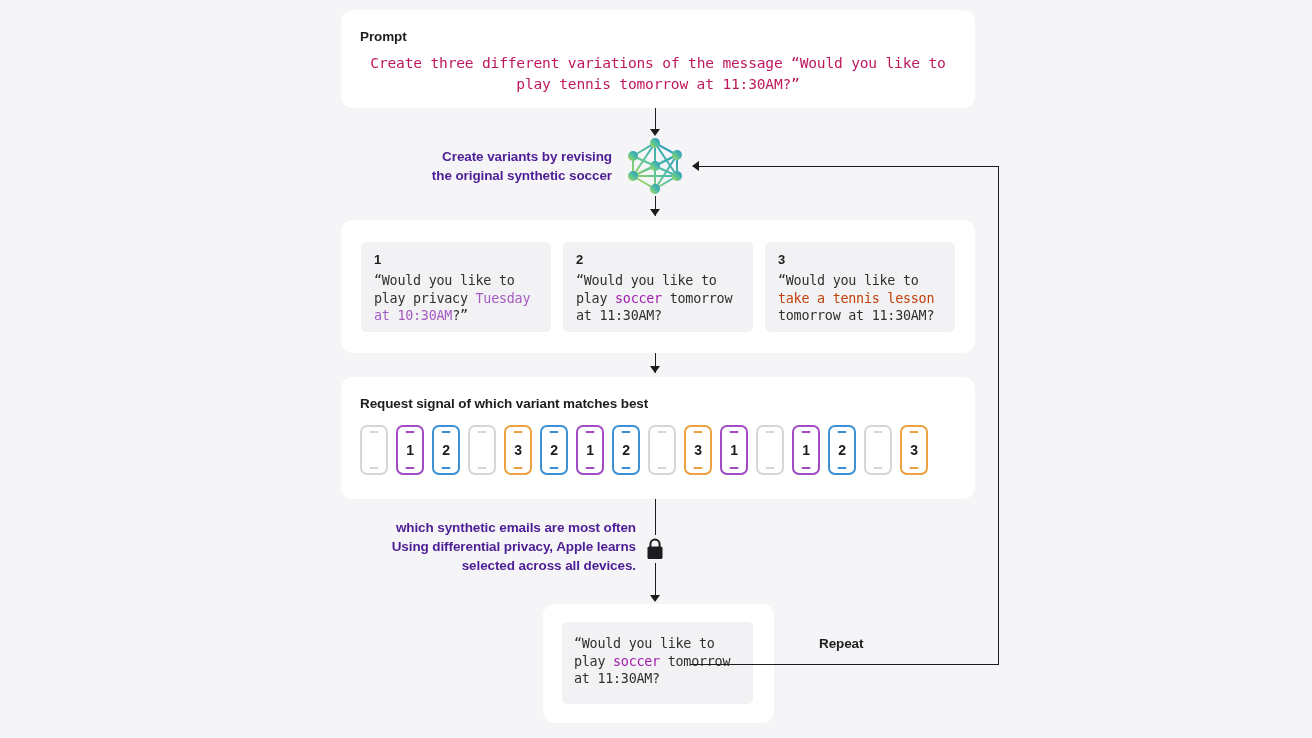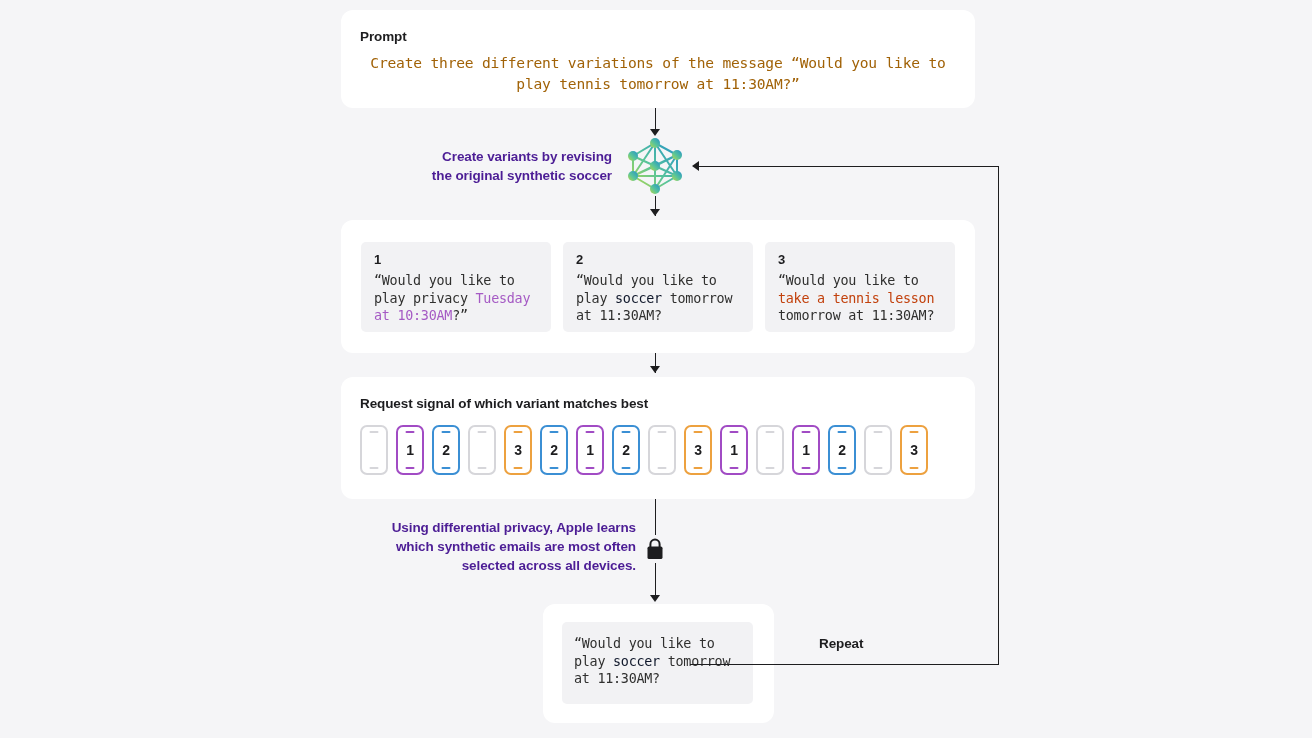--- a/index.html
+++ b/index.html
@@ -51,21 +51,21 @@
   .mono {
     font-family: "DejaVu Sans Mono", "Liberation Mono", monospace;
   }
   #prompt-text {
     position: absolute;
     left: 19px;
     top: 42px;
     width: 596px;
     font-size: 14.6px;
     line-height: 21px;
-    color: #a16207;
+    color: #be185d;
     letter-spacing: -0.2px;
     white-space: pre-wrap;
   }
 
   
   .vline {
     position: absolute;
     width: 1px;
     background: #1d1d1f;
   }
@@ -135,21 +135,21 @@
     position: absolute;
     left: 13px;
     top: 30px;
     width: 172px;
     font-size: 13.4px;
     line-height: 17.5px;
     color: #30302f;
     letter-spacing: -0.25px;
   }
   .hl-purple { color: #a55ac4; }
-  .hl-blue   { color: #0f172a; }
+  .hl-blue   { color: #a21caf; }
   .hl-orange { color: #c2410c; }
 
   
   #signal-panel {
     left: 341px;
     top: 377px;
     width: 634px;
     height: 122px;
   }
   #signal-panel .panel-title {
@@ -402,22 +402,22 @@
           <span class="pnum">3</span>
         </div>
       </div>
   </div>
 
   <div class="vline" style="left:655px; top:499px; height:36px;"></div>
   <div class="vline" style="left:655px; top:563px; height:36px;"></div>
   <div class="arrowhead-down" style="left:650px; top:595px;"></div>
 
   <div class="step-label" id="privacy-note">
+    <div>which synthetic emails are most often</div>
     <div>Using differential privacy, Apple learns</div>
-    <div>which synthetic emails are most often</div>
     <div>selected across all devices.</div>
   </div>
 
   <svg id="lock-icon" viewBox="0 0 18 22">
     <path d="M4.4 9 V6.2 a4.6 4.6 0 0 1 9.2 0 V9" fill="none" stroke="#1d1d1f" stroke-width="2"></path>
     <rect x="1.5" y="8.6" width="15" height="12.4" rx="1.6" fill="#1d1d1f"></rect>
   </svg>
 
   <div class="panel" id="result-panel">
     <div id="result-card">

